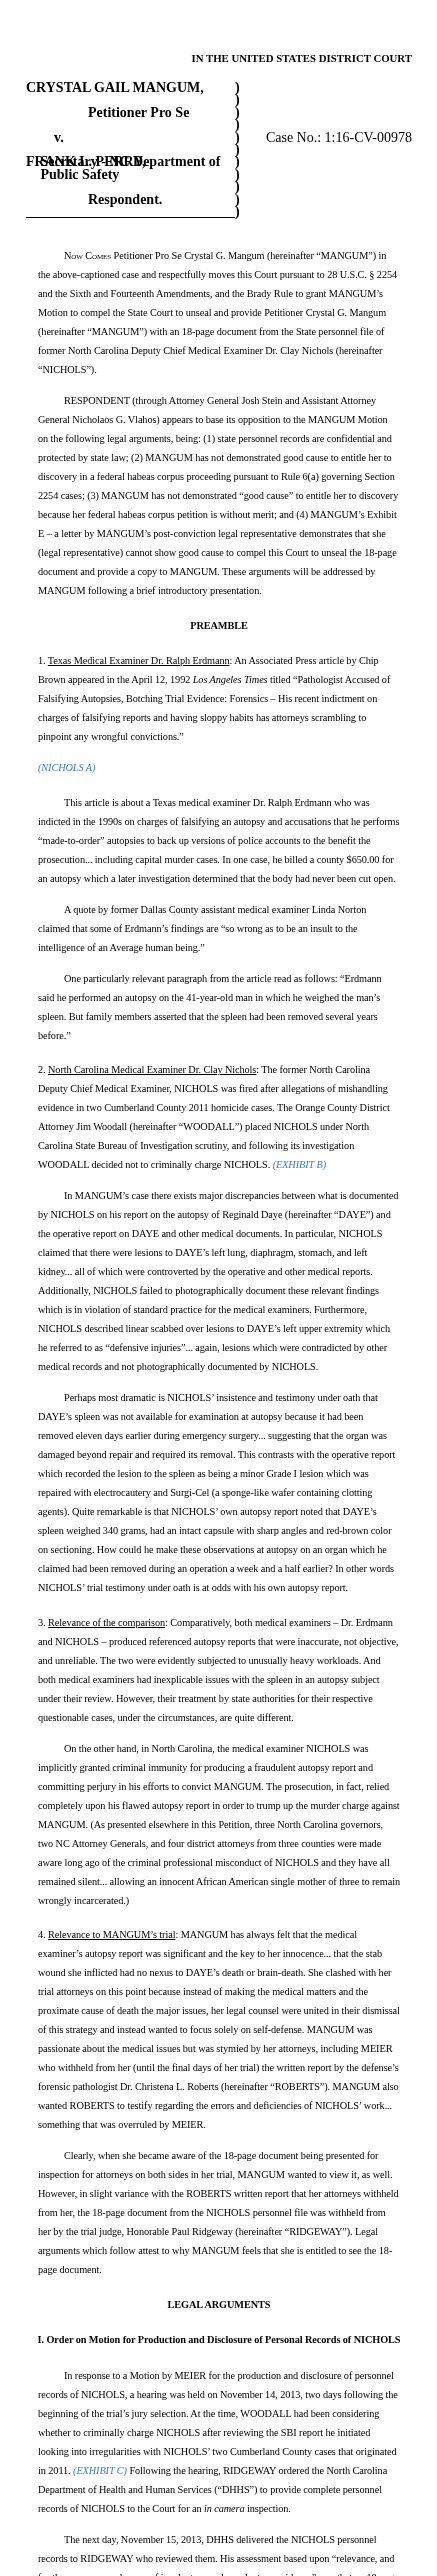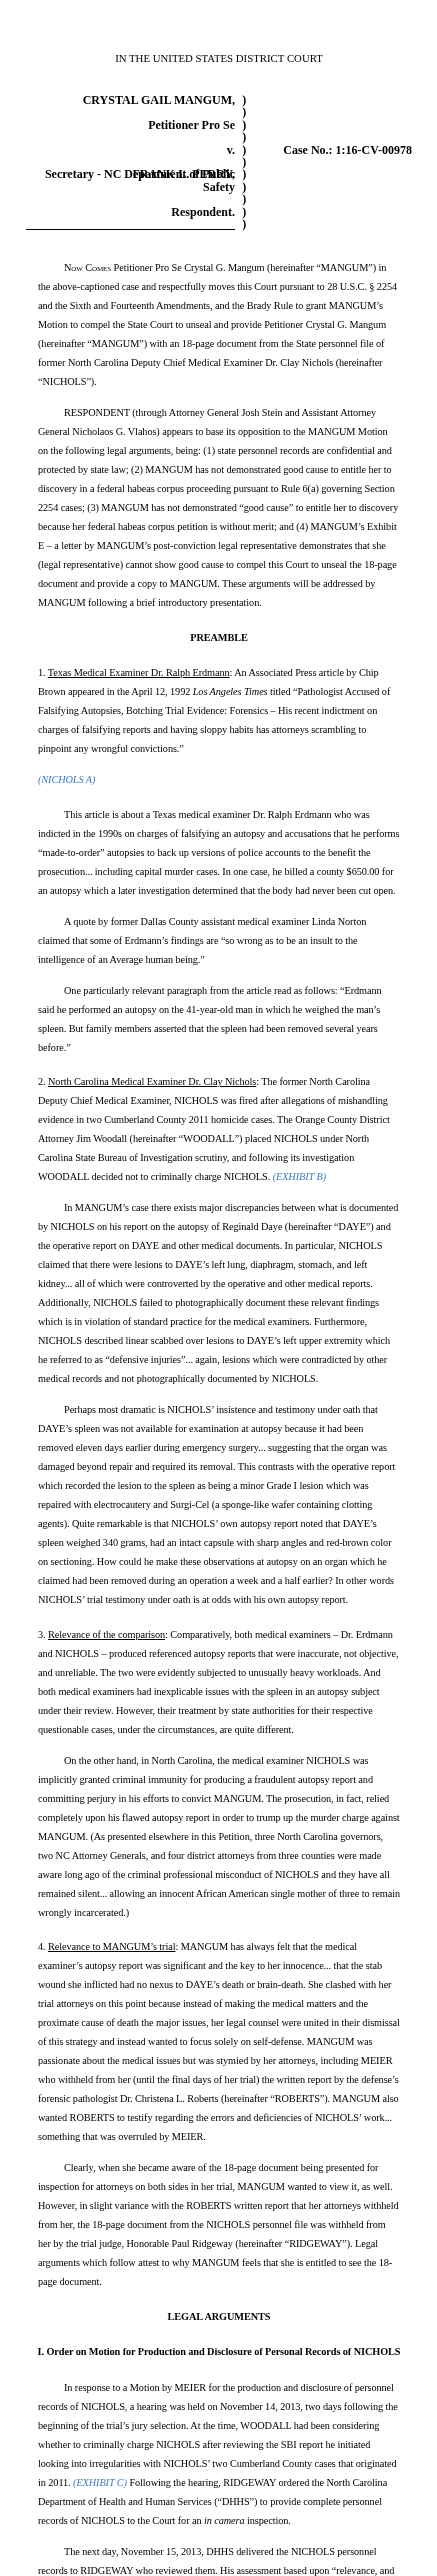--- a/index.html
+++ b/index.html
@@ -2,27 +2,27 @@
 <html style="--link: #3e7bc4;font-size:8.2px"><head>
 <meta charset="utf-8">
 <title>Document</title>
 <style>
   html,body{margin:0;padding:0;background:#ffffff;}
   .page{
     width:438px;min-height:2782px;box-sizing:border-box;background:#ffffff;
     padding:52px 26px 31px 26px;color:#000;
     font-family:"Liberation Serif","DejaVu Serif",serif;
   }
-  .court-header{text-align:center;font-weight:400;font-size:10.8px;line-height:12px;margin-bottom:30px;}
-  .caption{font-size:12px;font-weight:700;line-height:12.4px;text-align:right;}
+  .court-header{text-align:right;font-weight:700;font-size:10.8px;line-height:12px;margin-bottom:18px;}
+  .caption{font-size:14px;font-weight:700;line-height:12.4px;}
   .cap-row{display:flex;align-items:flex-end;height:12.4px;}
   .cap-left{width:209px;box-sizing:border-box;}
   .cap-left.cap-rule{border-bottom:1px solid #000;height:11.3px;}
   .cap-paren{width:11.3px;font-weight:700;}
-  .cap-right{flex:1;padding-left:19.6px;white-space:nowrap;font-weight:700;}
+  .cap-right{flex:1;padding-left:19.6px;white-space:nowrap;font-weight:400;}
   .title{margin-top:27px;text-align:center;font-weight:700;font-size:10.3px;line-height:15px;}
   .title div{text-decoration:underline;}
   .doc-body{margin-top:28px;font-size:10.3px;line-height:19px;letter-spacing:-0.1px;text-align:left;}
   .para{margin:12px;}
   .para.indent{text-indent:26px;}
   .heading{font-weight:700;text-align:center;margin:15.5px 0 16.5px 0;}
   .seg-sc{font-variant:small-caps;}
   .seg-u{text-decoration:underline;}
   .seg-i{font-style:italic;}
   a.seg-link{color:var(--link,#3e7bc4);font-style:italic;text-decoration:none;cursor:pointer;}

